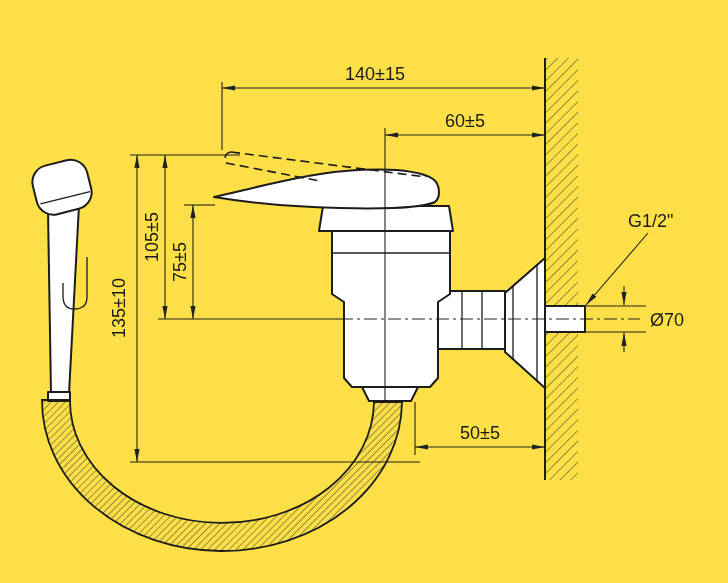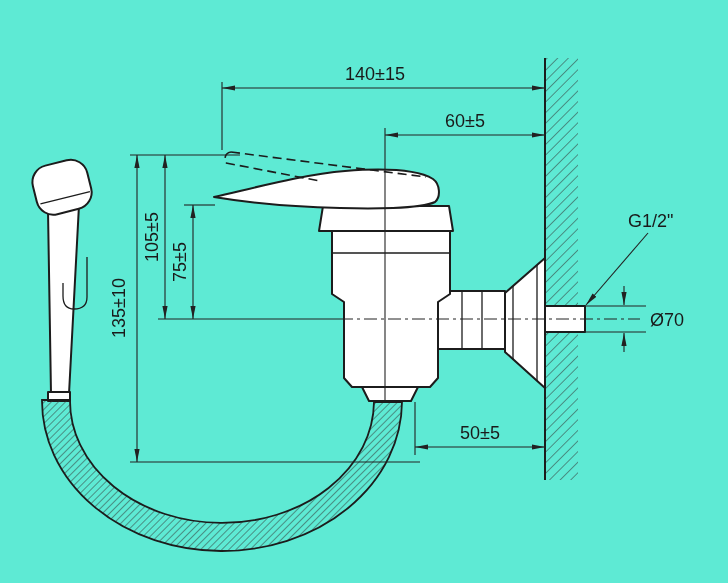--- a/index.html
+++ b/index.html
@@ -1,17 +1,17 @@
 <!DOCTYPE html>
 <html><head>
 <meta charset="utf-8">
 <style>
   html,body{margin:0;padding:0;background:#fff;}
   .stage{
-    width:728px;height:583px;background:#5eead4;position:relative;overflow:hidden;
+    width:728px;height:583px;background:#fde047;position:relative;overflow:hidden;
     font-family:"Liberation Sans","DejaVu Sans",sans-serif;
   }
   svg{display:block;}
   text{
     font-family:"Liberation Sans","DejaVu Sans",sans-serif;
     font-size:18px;
     fill:#1a1a1a;
   }
   .outline{fill:#ffffff;stroke:#1c1c1c;stroke-width:2;stroke-linejoin:round;}
   .thin{stroke:#1c1c1c;stroke-width:1.3;fill:none;}

